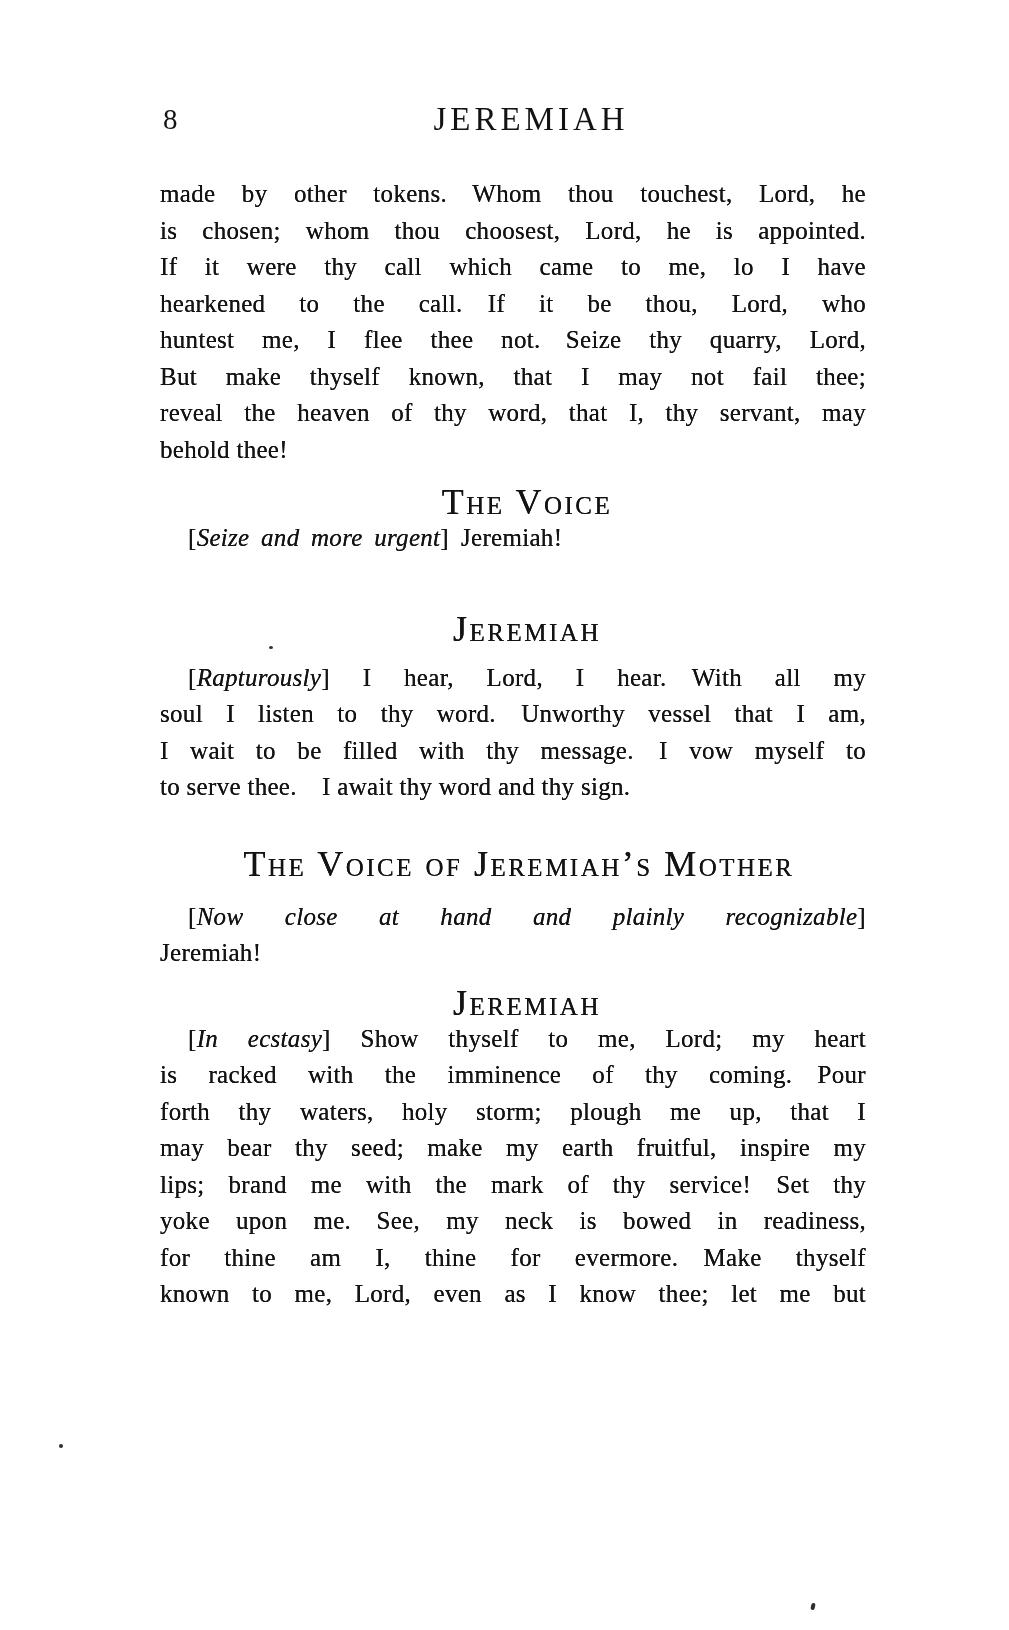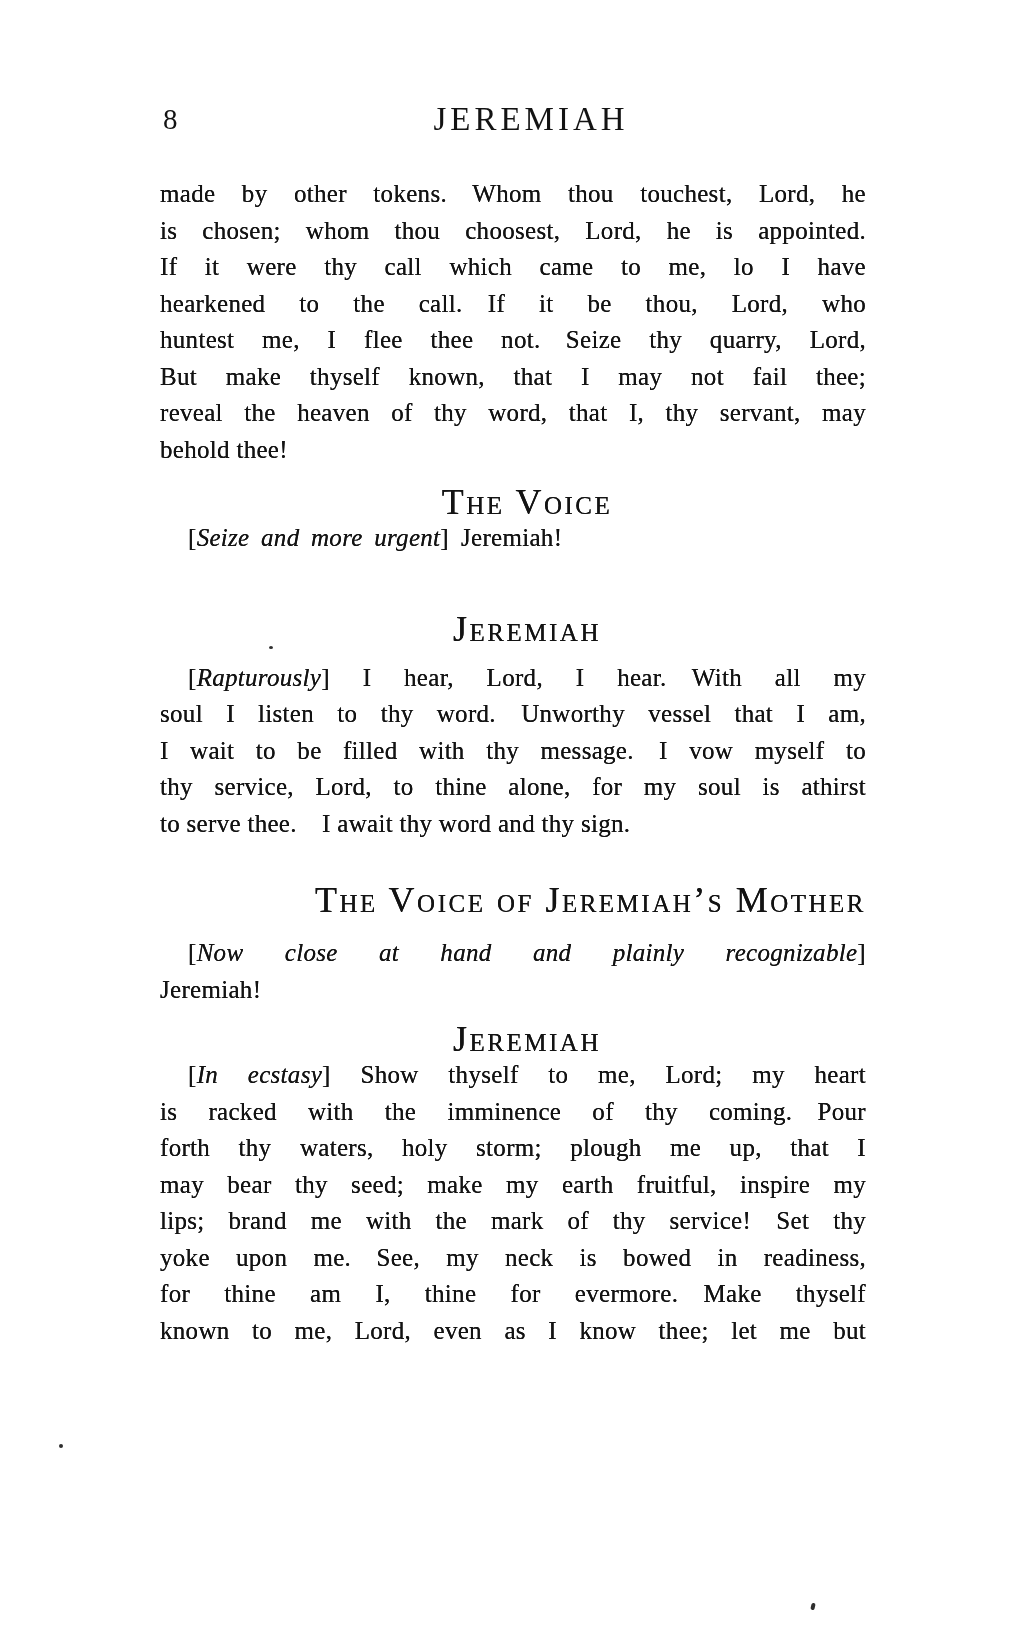--- a/index.html
+++ b/index.html
@@ -64,21 +64,20 @@
     font-variant: small-caps;
     letter-spacing: 2.5px;
     line-height: 36px;
     text-align: center;
     box-sizing: border-box;
     padding-left: 28px;
     text-shadow: 0 0 0.4px currentColor;
   }
   .speech-heading--mother {
     padding-left: 12px;
-    text-align: right;
   }
   .mt-voice       { margin-top: 16px; }
   .mt-jeremiah1   { margin-top: 54px; }
   .mt-para2       { margin-top: 13px; }
   .mt-mother      { margin-top: 40px; }
   .mt-stage2      { margin-top: 17px; }
   .mt-jeremiah2   { margin-top: 13px; }
   .mt-para3       { }
   .direction {
     font-style: italic;
@@ -123,21 +122,20 @@
     </div>
 
     <h2 class="speech-heading mt-voice">The Voice</h2>
     <div class="line line--end indent stage-loose"><span class="bracket">[</span><span class="direction">Seize and more urgent</span><span class="bracket">]</span><span class="after-gap">Jeremiah!</span></div>
 
     <h2 class="speech-heading mt-jeremiah1">Jeremiah</h2>
     <div class="mt-para2">
       <div class="line indent"><span class="bracket">[</span><span class="direction">Rapturously</span><span class="bracket">]</span><span> I hear, Lord, I hear. With all my</span></div>
       <div class="line">soul I listen to thy word. Unworthy vessel that I am,</div>
       <div class="line">I wait to be filled with thy message. I vow myself to</div>
-      <div class="line">thy service, Lord, to thine alone, for my soul is athirst</div>
       <div class="line line--end">to serve thee. I await thy word and thy sign.</div>
     </div>
 
     <h2 class="speech-heading speech-heading--mother mt-mother">The Voice of Jeremiah’s Mother</h2>
     <div class="mt-stage2">
       <div class="line indent"><span class="bracket">[</span><span class="direction">Now close at hand and plainly recognizable</span><span class="bracket">]</span></div>
       <div class="line line--end">Jeremiah!</div>
     </div>
 
     <h2 class="speech-heading mt-jeremiah2">Jeremiah</h2>

